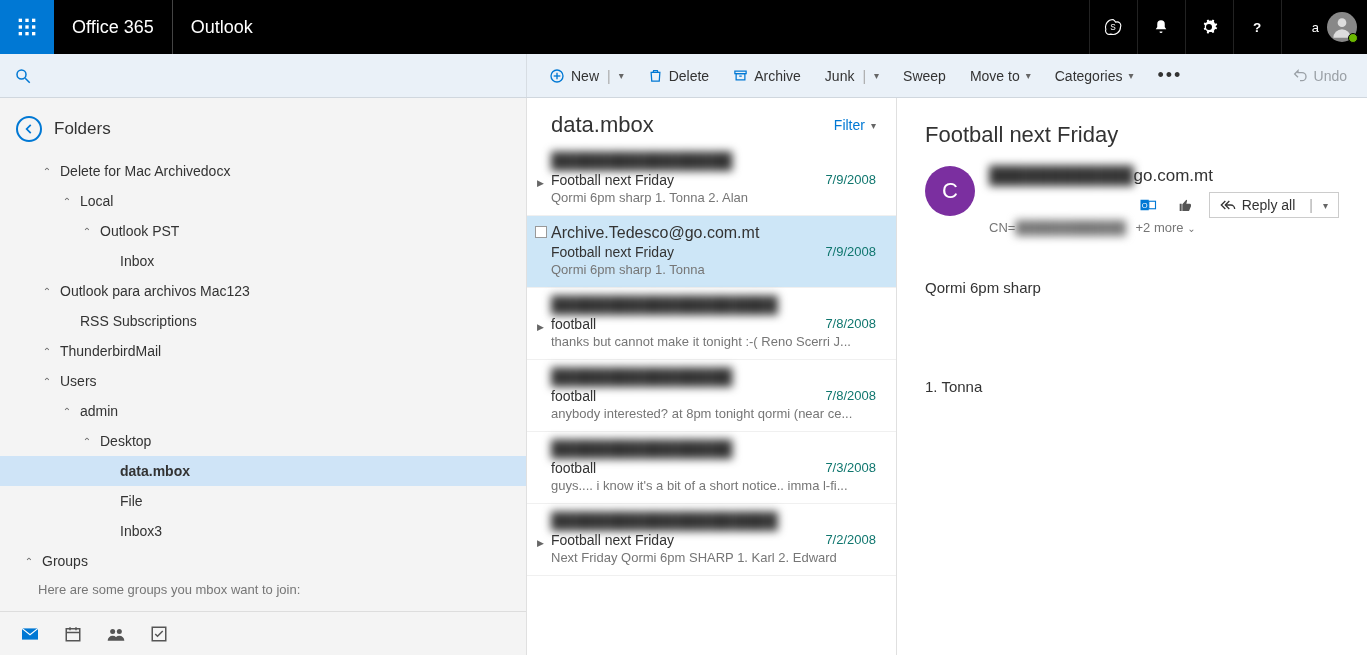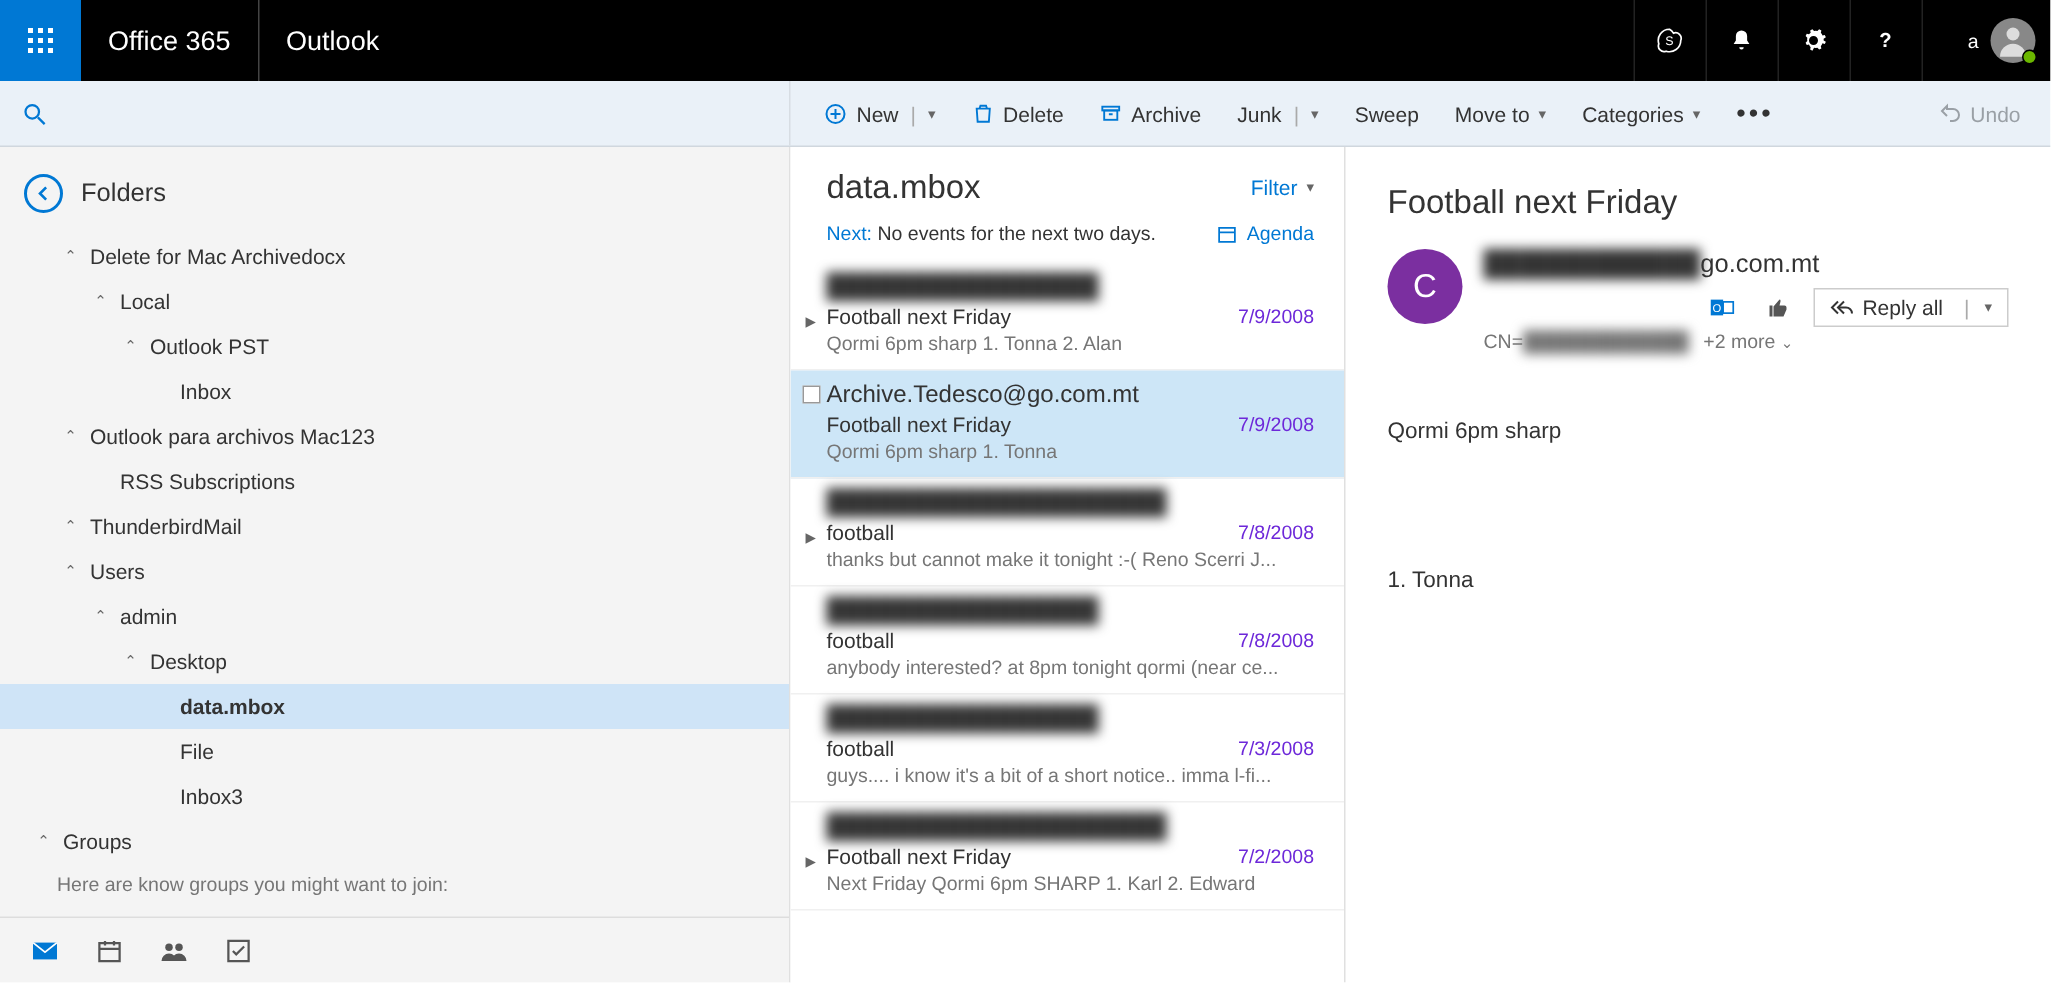--- a/index.html
+++ b/index.html
@@ -63,21 +63,21 @@
 .nextrow .nl { color: #0078d4; }
 .nextrow .nt { color: #333; }
 .agenda { color: #0078d4; display: flex; align-items: center; gap: 6px; cursor: pointer; }
 
 .msg { padding: 8px 20px 10px 24px; border-bottom: 1px solid #f0f0f0; cursor: pointer; position: relative; }
 .msg.sel { background: #cde6f7; }
 .msg-from { font-size: 16px; color: #333; margin-bottom: 2px; filter: blur(4px); display:inline-block; }
 .msg-from.clear { filter: none; }
 .msg-row2 { display: flex; justify-content: space-between; font-size: 14px; }
 .msg-subj { color: #333; }
-.msg-date { color: #6d28d9; font-size: 13px; }
+.msg-date { color: #0f766e; font-size: 13px; }
 .msg-prev { color: #767676; font-size: 13px; margin-top: 2px; white-space: nowrap; overflow: hidden; text-overflow: ellipsis; }
 .msg .tri { position: absolute; left: 10px; top: 34px; color: #666; font-size: 9px; }
 .msg .cb { position: absolute; left: 8px; top: 10px; width: 12px; height: 12px; border: 1px solid #999; background: #fff; }
 
 
 .read-subj { font-size: 22px; color: #333; margin: 4px 0 18px; }
 .read-head { display: flex; gap: 14px; }
 .av { width: 50px; height: 50px; border-radius: 50%; background: #7b2fa0; color: #fff; display: flex; align-items: center; justify-content: center; font-size: 22px; flex-shrink: 0; }
 .read-meta { flex: 1; }
 .read-from { font-size: 17px; color: #333; }
@@ -282,21 +282,21 @@
           </div>
           <div class="node ind3">
             <span class="tw"></span>
             <span style="margin-left: 6px;">Inbox3</span>
           </div>
           <div class="node ind0" style="padding-left: 22px;">
             <span class="tw">⌃</span>
             <span style="margin-left: 6px;">Groups</span>
           </div>
         </div>
-      <div class="groups-note">Here are know groups you might want to join:</div>
+      <div class="groups-note">Here are some groups you mbox want to join:</div>
       <div class="bottom-icons">
         <span class="bi">
             <svg width="20" height="16" viewBox="0 0 24 20">
               <rect x="2" y="3" width="20" height="14" fill="#0078d4"></rect>
               <path d="M2 3l10 8 10-8" fill="none" stroke="#fff" stroke-width="1.5"></path>
             </svg>
           </span>
         <span class="bi g">
             <svg width="18" height="18" viewBox="0 0 24 24">
               <rect x="3" y="5" width="18" height="16" fill="none" stroke="#555" stroke-width="2"></rect>
@@ -320,33 +320,20 @@
           </span>
       </div>
     </div>
 
     <div class="col col-list">
       <div class="listhead">
         <div class="listtitle">data.mbox</div>
         <div class="filter">
           <span>Filter</span>
           <span class="chev">▾</span>
-        </div>
-      </div>
-      <div class="nextrow">
-        <div>
-          <span class="nl">Next:</span>
-          <span class="nt">No events for the next two days.</span>
-        </div>
-        <div class="agenda">
-          <svg width="14" height="14" viewBox="0 0 24 24">
-              <rect x="3" y="5" width="18" height="16" fill="none" stroke="#0078d4" stroke-width="2"></rect>
-              <line x1="3" y1="10" x2="21" y2="10" stroke="#0078d4" stroke-width="2"></line>
-            </svg>
-          <span>Agenda</span>
         </div>
       </div>
       <div id="msgs">
           <div class="msg"><span class="tri">▶</span><div class="msg-from">████████████████</div><div class="msg-row2">
               <span class="msg-subj">Football next Friday</span>
               <span class="msg-date">7/9/2008</span>
             </div><div class="msg-prev">Qormi 6pm sharp    1. Tonna  2. Alan</div></div>
           <div class="msg sel"><span class="cb"></span><div class="msg-from clear">Archive.Tedesco@go.com.mt</div><div class="msg-row2">
               <span class="msg-subj">Football next Friday</span>
               <span class="msg-date">7/9/2008</span>

